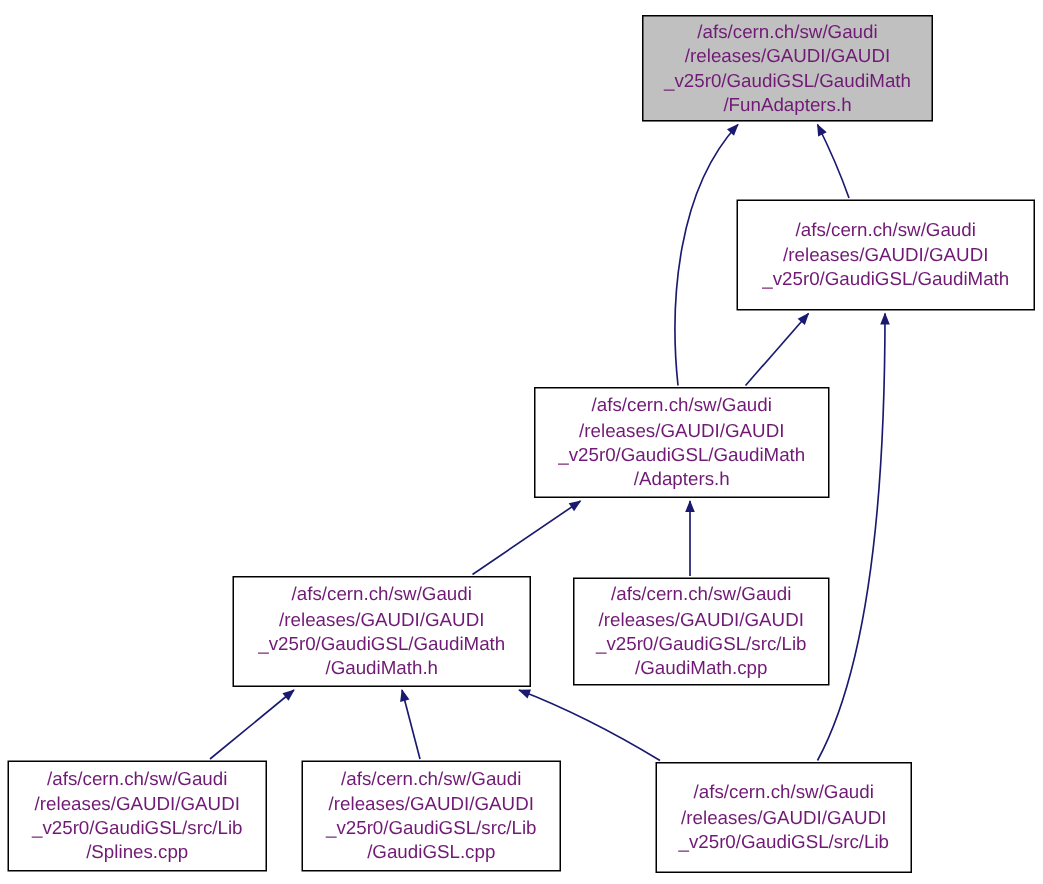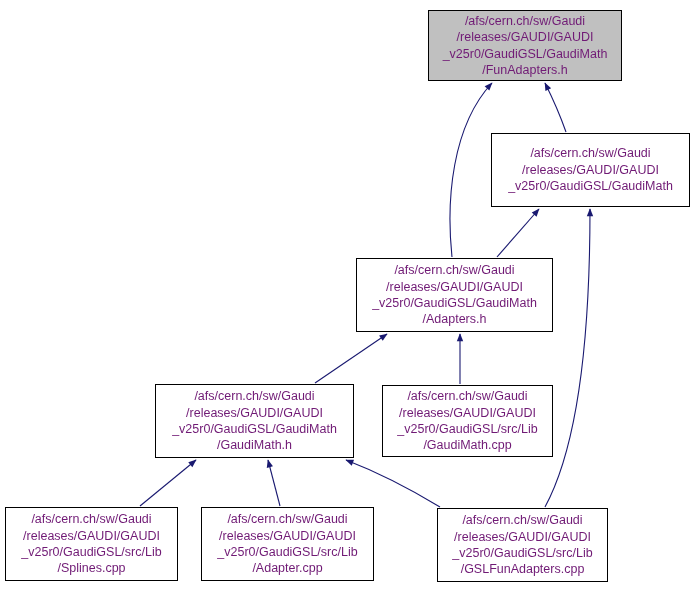--- a/index.html
+++ b/index.html
@@ -82,23 +82,22 @@
     <span>/afs/cern.ch/sw/Gaudi</span>
     <span>/releases/GAUDI/GAUDI</span>
     <span>_v25r0/GaudiGSL/src/Lib</span>
     <span>/Splines.cpp</span>
   </div>
 
   <div id="n6" class="node">
     <span>/afs/cern.ch/sw/Gaudi</span>
     <span>/releases/GAUDI/GAUDI</span>
     <span>_v25r0/GaudiGSL/src/Lib</span>
-    <span>/Adapter.cpp</span>
+    <span>/GaudiGSL.cpp</span>
   </div>
 
   <div id="n7" class="node">
     <span>/afs/cern.ch/sw/Gaudi</span>
     <span>/releases/GAUDI/GAUDI</span>
     <span>_v25r0/GaudiGSL/src/Lib</span>
-    <span>/GSLFunAdapters.cpp</span>
   </div>
 
 </div>
 
 </body></html>

